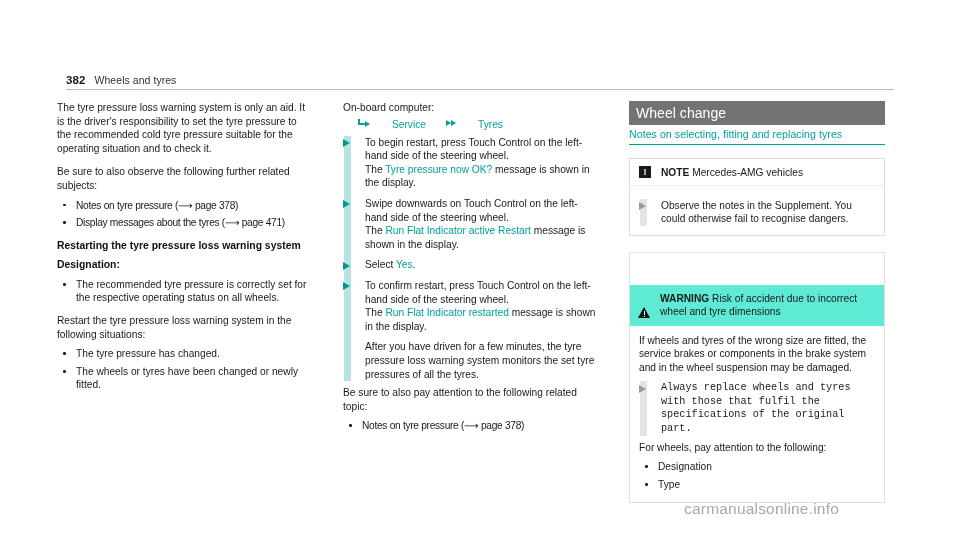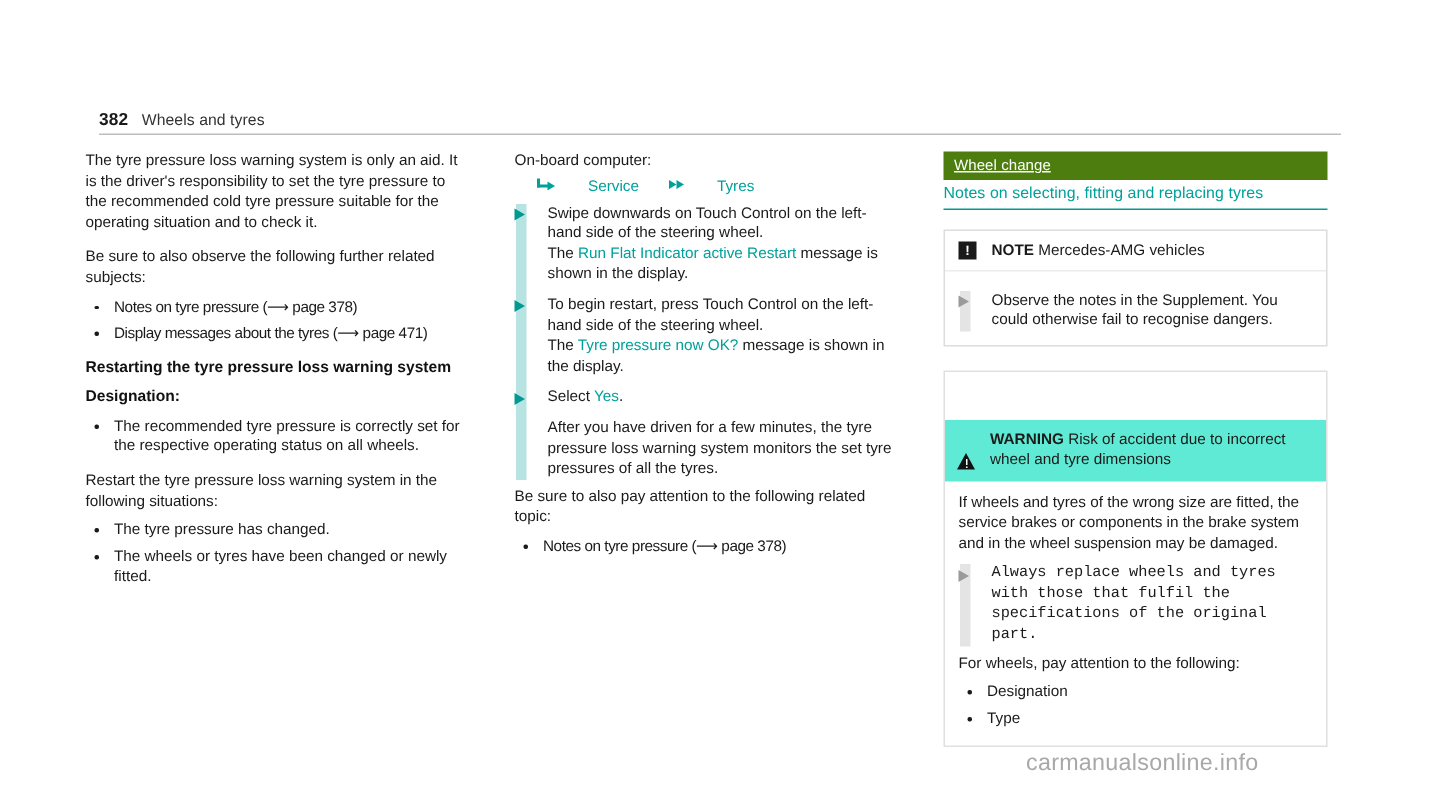--- a/index.html
+++ b/index.html
@@ -193,26 +193,25 @@
     width: 0; height: 0;
     border-top: 3.8px solid transparent;
     border-bottom: 3.8px solid transparent;
     border-left: 5px solid #00a19a;
   }
   .icon-dchev .c1 { left: 0px; }
   .icon-dchev .c2 { left: 5px; }
 
   
   .section-bar {
-    background: #4d7c0f;
+    background: #737373;
     color: #ffffff;
-    font-size: 10px;
+    font-size: 14px;
     padding: 3.5px 7px 4.5px 7px;
     letter-spacing: .05px;
-    text-decoration: underline;
   }
   .section-sub {
     color: #00a19a;
     font-size: 10.6px;
     padding: 3px 0 3.5px 0;
     border-bottom: 1.6px solid #009a93;
     letter-spacing: .05px;
   }
 
   
@@ -388,35 +387,40 @@
           <span class="c2"></span>
       </span>
       <span>Tyres</span>
     </div>
 
     <div class="steps">
       <span class="rail"></span>
 
       <div class="step">
         <span class="tri"></span>
+        <span>To begin restart, press Touch Control on the left-hand side of the steering wheel.</span><br>
+        <span>The </span><span class="teal-text">Tyre pressure now OK?</span><span> message is shown in the display.</span>
+      </div>
+
+      <div class="step">
+        <span class="tri"></span>
         <span>Swipe downwards on Touch Control on the left-hand side of the steering wheel.</span><br>
         <span>The </span><span class="teal-text">Run Flat Indicator active Restart</span><span> message is shown in the display.</span>
-      </div>
-
-      <div class="step">
-        <span class="tri"></span>
-        <span>To begin restart, press Touch Control on the left-hand side of the steering wheel.</span><br>
-        <span>The </span><span class="teal-text">Tyre pressure now OK?</span><span> message is shown in the display.</span>
       </div>
 
       <div class="step">
         <span class="tri"></span>
         <span>Select </span><span class="teal-text">Yes</span><span>.</span>
       </div>
 
+      <div class="step">
+        <span class="tri"></span>
+        <span>To confirm restart, press Touch Control on the left-hand side of the steering wheel.</span><br>
+        <span>The </span><span class="teal-text">Run Flat Indicator restarted</span><span> message is shown in the display.</span>
+      </div>
 
       <div class="step-cont">After you have driven for a few minutes, the tyre pressure loss warning system monitors the set tyre pressures of all the tyres.</div>
     </div>
 
     <div class="spacer-xs"></div>
     <p class="body">Be sure to also pay attention to the following related topic:</p>
 
     <ul class="bullets">
       <li>
         <span class="dot"></span>

